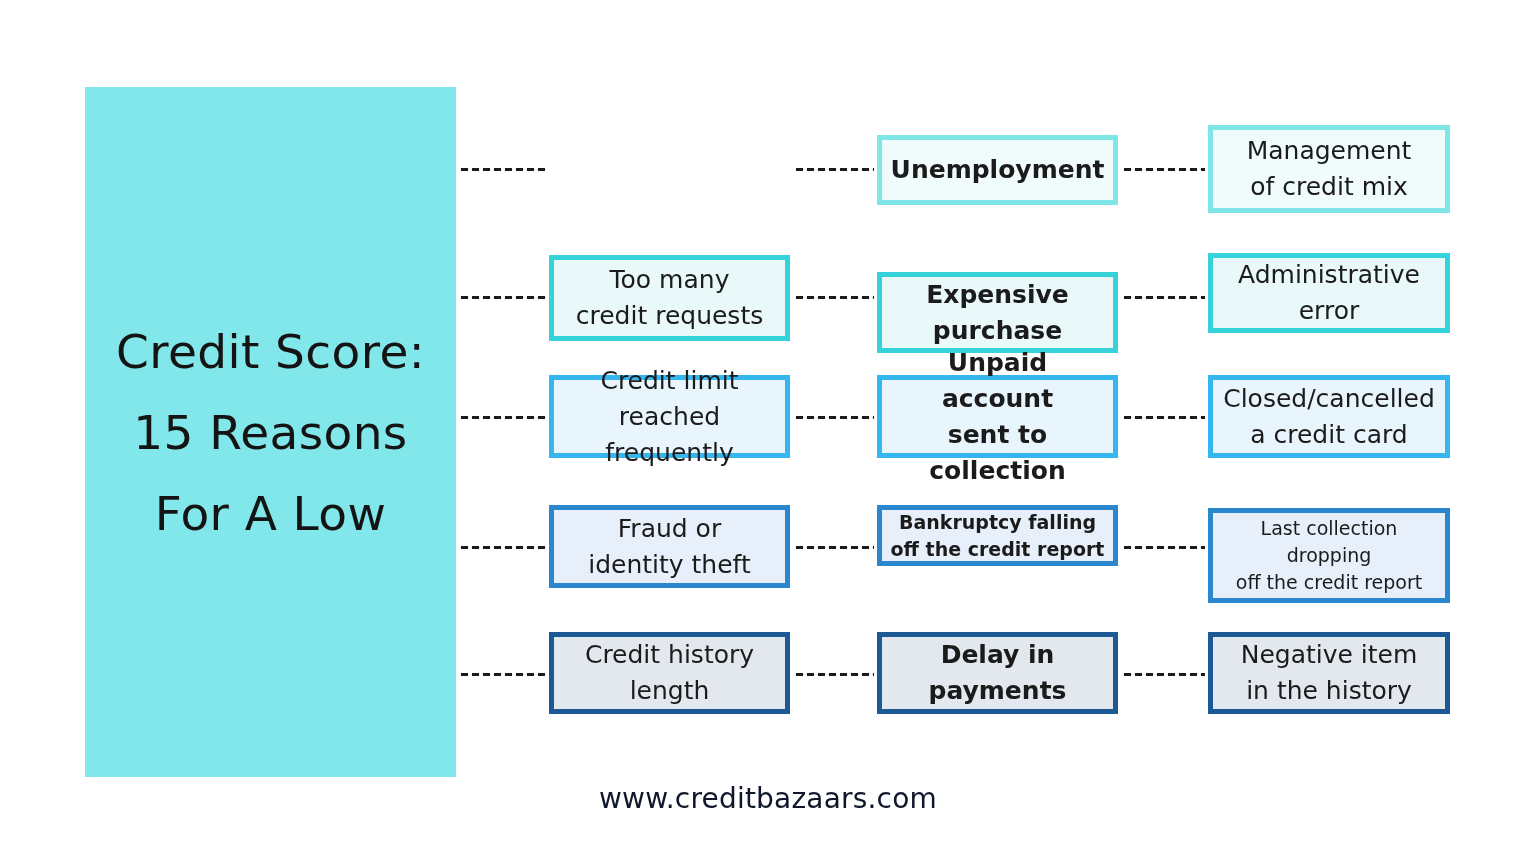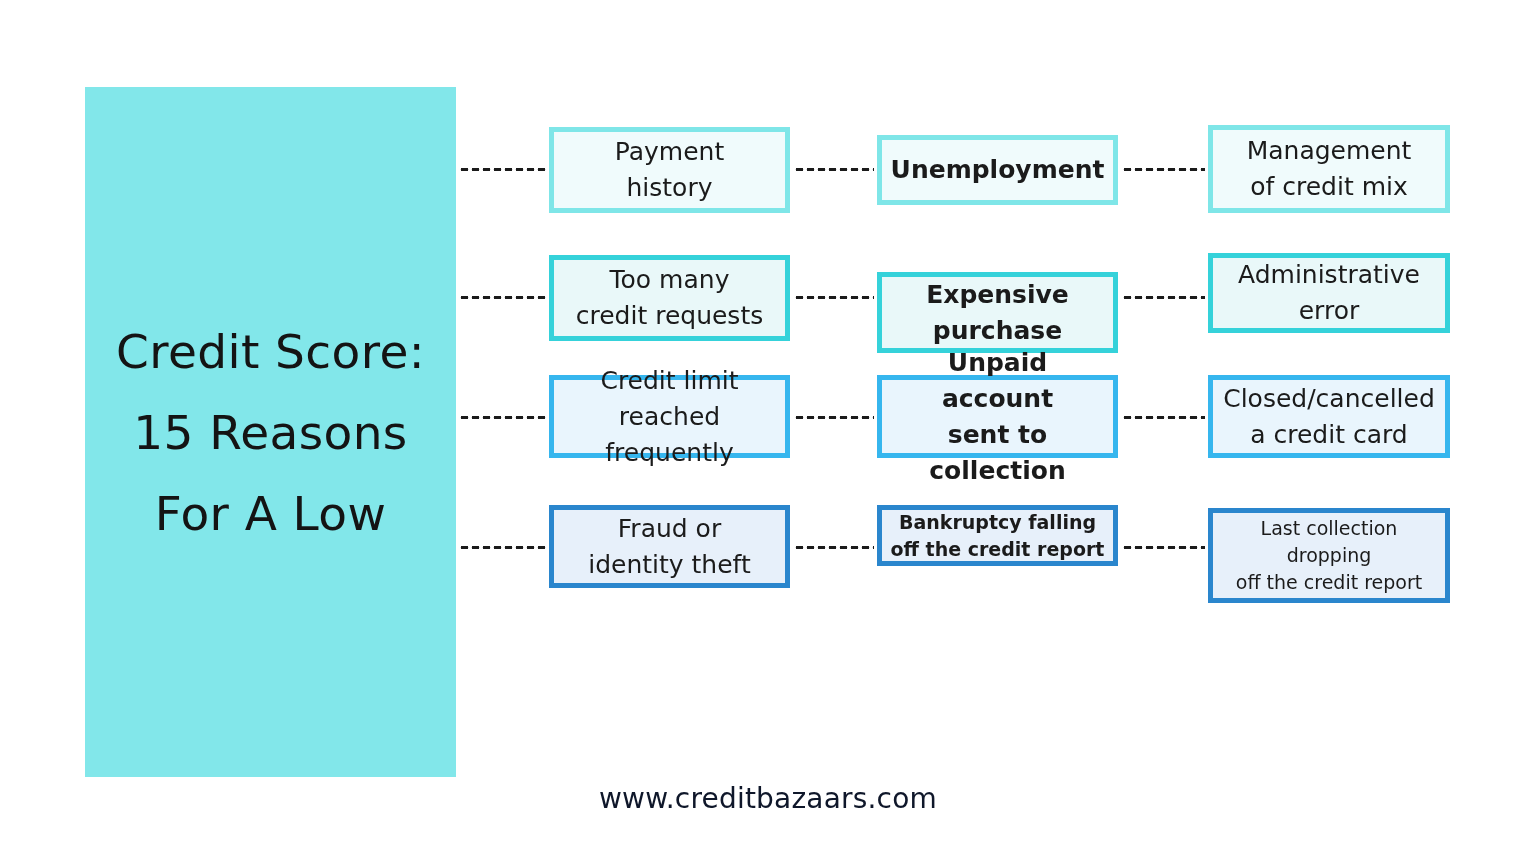--- a/index.html
+++ b/index.html
@@ -122,24 +122,20 @@
 <div id="title-panel">
   <div class="tline">Credit Score:</div>
   <div class="tline">15 Reasons</div>
   <div class="tline">For A Low</div>
 </div>
 
 <div id="grid">
 
   <div class="row r1" style="top:127px;">
     <div class="conn" style="left:459px; top:40px; width:88px;"></div>
-    <div class="box c1" style="top:0; height:86px;">
-      <span class="btext">Payment
-history</span>
-    </div>
     <div class="conn" style="left:794px; top:40px; width:80px;"></div>
     <div class="box c2" style="top:8px; height:70px;">
       <span class="btext">Unemployment</span>
     </div>
     <div class="conn" style="left:1122px; top:40px; width:83px;"></div>
     <div class="box c3" style="top:-2px; height:88px;">
       <span class="btext">Management
 of credit mix</span>
     </div>
   </div>
@@ -192,16 +188,34 @@
       <span class="btext">Bankruptcy falling
 off the credit report</span>
     </div>
     <div class="conn" style="left:1122px; top:40px; width:83px;"></div>
     <div class="box c3 small" style="top:3px; height:95px;">
       <span class="btext">Last collection dropping
 off the credit report</span>
     </div>
   </div>
 
+  <div class="row r5" style="top:632px;">
+    <div class="conn" style="left:459px; top:40px; width:88px;"></div>
+    <div class="box c1" style="top:0; height:82px;">
+      <span class="btext">Credit history
+length</span>
+    </div>
+    <div class="conn" style="left:794px; top:40px; width:80px;"></div>
+    <div class="bleed" style="left:869px; top:2px; width:248px; height:89px;"></div>
+    <div class="box c2" style="top:0; height:82px;">
+      <span class="btext">Delay in
+payments</span>
+    </div>
+    <div class="conn" style="left:1122px; top:40px; width:83px;"></div>
+    <div class="box c3" style="top:0; height:82px;">
+      <span class="btext">Negative item
+in the history</span>
+    </div>
+  </div>
 
 </div>
 
 <div id="footer">www.creditbazaars.com</div>
 
 </body></html>

